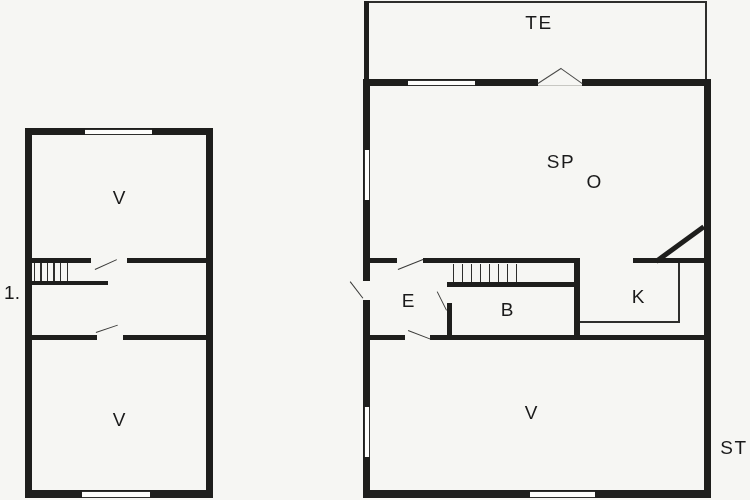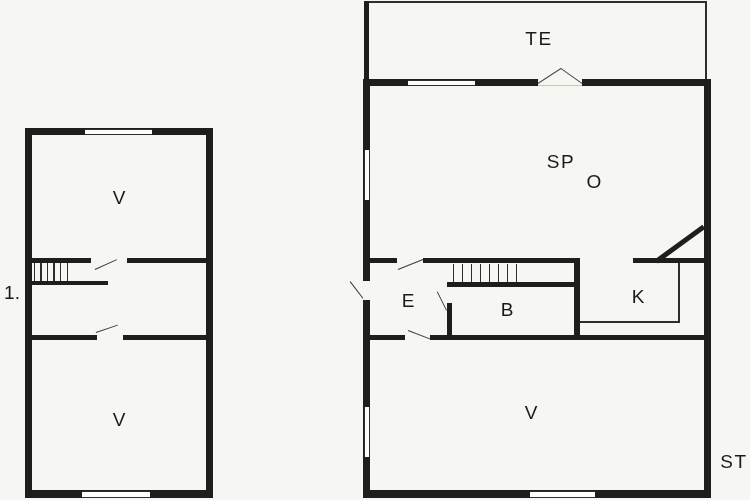--- a/index.html
+++ b/index.html
@@ -91,21 +91,21 @@
     <div class="label single" style="left:119px;top:198px;">V</div>
     <div class="label single" style="left:119px;top:420px;">V</div>
     <div class="label single" style="left:12px;top:293px;">1.</div>
   </div>
 
   <div>
 
     <div class="thin" style="left:366px;top:1px;width:340px;height:1.5px;"></div>
     <div class="thin" style="left:705px;top:1px;width:1.5px;height:78px;"></div>
     <div class="wall" style="left:364px;top:1px;width:5px;height:78px;"></div>
-    <div class="label" style="left:539px;top:39px;">TE</div>
+    <div class="label" style="left:539px;top:23px;">TE</div>
 
     <div class="wall" style="left:363px;top:79px;width:348px;height:7px;"></div>
     <div class="win-h" style="left:408px;top:79.5px;width:67px;height:6px;"></div>
     <div class="gap" style="left:538px;top:79px;width:44px;height:7px;"></div>
     <div class="threshold" style="left:538px;top:84.5px;width:44px;"></div>
     <div class="peak" style="left:538px;top:83px;width:27.5px;transform:rotate(-33.1deg);"></div>
     <div class="peak" style="left:561px;top:68px;width:25.8px;transform:rotate(35.5deg);"></div>
 
     <div class="wall" style="left:363px;top:79px;width:7px;height:419px;"></div>
     <div class="win-v" style="left:363.5px;top:150px;width:6px;height:50px;"></div>
@@ -145,16 +145,16 @@
 
     <div class="thin" style="left:678px;top:263px;width:1.5px;height:59px;"></div>
     <div class="thin" style="left:580px;top:321px;width:100px;height:1.5px;"></div>
 
     <div class="label" style="left:561px;top:162px;">SP</div>
     <div class="label single" style="left:594px;top:182px;">O</div>
     <div class="label single" style="left:408px;top:301px;">E</div>
     <div class="label single" style="left:507px;top:310px;">B</div>
     <div class="label single" style="left:638px;top:297px;">K</div>
     <div class="label single" style="left:531px;top:413px;">V</div>
-    <div class="label" style="left:734px;top:462px;">ST</div>
+    <div class="label" style="left:734px;top:448px;">ST</div>
   </div>
 
 </div>
 
 </body></html>

